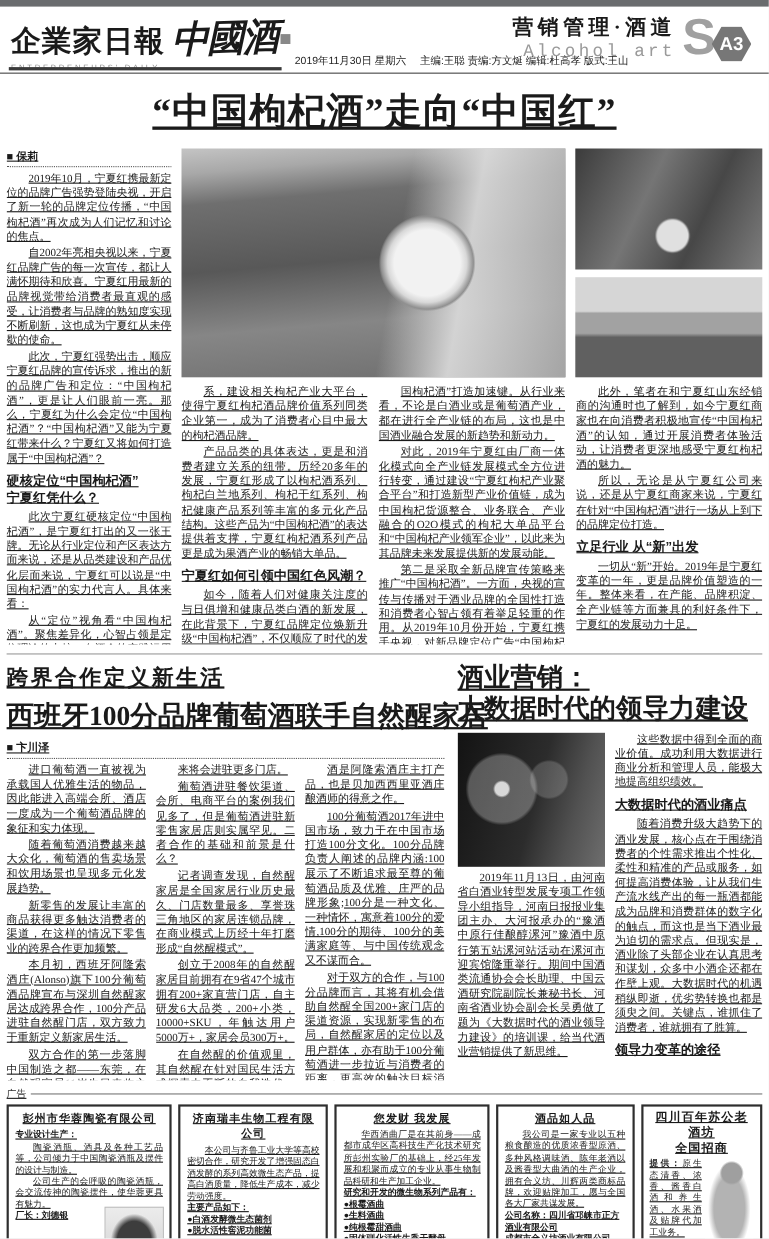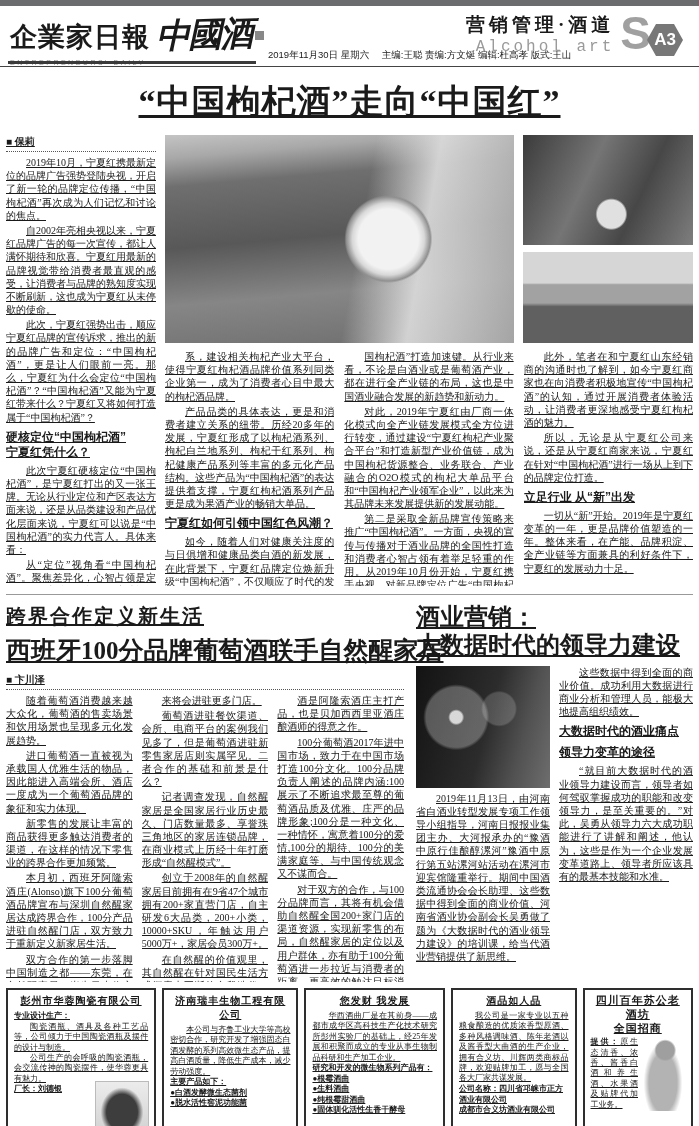--- a/index.html
+++ b/index.html
@@ -165,22 +165,22 @@
 
   <hr class="rule">
 
   <section class="bt">
     <div class="wine">
       <div class="kicker">跨界合作定义新生活</div>
       <h2>西班牙100分品牌葡萄酒联手自然醒家居</h2>
       <div class="byline">■ 卞川泽</div>
       <div class="wine-cols">
         <div class="col">
+          <p>进口葡萄酒一直被视为承载国人优雅生活的物品，因此能进入高端会所、酒店一度成为一个葡萄酒品牌的象征和实力体现。</p>
           <p>随着葡萄酒消费越来越大众化，葡萄酒的售卖场景和饮用场景也呈现多元化发展趋势。</p>
-          <p>进口葡萄酒一直被视为承载国人优雅生活的物品，因此能进入高端会所、酒店一度成为一个葡萄酒品牌的象征和实力体现。</p>
           <p>新零售的发展让丰富的商品获得更多触达消费者的渠道，在这样的情况下零售业的跨界合作更加频繁。</p>
           <p>本月初，西班牙阿隆索酒庄(Alonso)旗下100分葡萄酒品牌宣布与深圳自然醒家居达成跨界合作，100分产品进驻自然醒门店，双方致力于重新定义新家居生活。</p>
           <p>双方合作的第一步落脚中国制造之都——东莞，在自然醒家居11岁生日来临之际，100分葡萄酒为自然醒家居在东莞民盈国贸中心举办首场葡萄酒品鉴会，回馈自然醒的会员和粉丝。</p>
           <p>品鉴会当天，来到东莞国贸中心自然醒门店的消费者接受了一场西班牙葡萄酒文化的熏陶，为今后在自然醒选购葡萄酒开启优雅生活打下基础。</p>
 
         </div>
         <div class="col">
           <p>来将会进驻更多门店。</p>
           <p>葡萄酒进驻餐饮渠道、会所、电商平台的案例我们见多了，但是葡萄酒进驻新零售家居店则实属罕见。二者合作的基础和前景是什么？</p>
           <p>记者调查发现，自然醒家居是全国家居行业历史最久、门店数量最多、享誉珠三角地区的家居连锁品牌，在商业模式上历经十年打磨形成“自然醒模式”。</p>
@@ -199,37 +199,42 @@
     </div>
 
     <div class="mk">
       <h2>
         <span>酒业营销：</span><br>
         <span>大数据时代的领导力建设</span>
       </h2>
       <div class="mk-cols">
         <div class="col">
           <div class="ph ph-present"></div>
-          <p>2019年11月13日，由河南省白酒业转型发展专项工作领导小组指导，河南日报报业集团主办、大河报承办的“豫酒中原行佳酿醇漯河”豫酒中原行第五站漯河站活动在漯河市迎宾馆隆重举行。期间中国酒类流通协会会长助理、这些数据中得到全面的商业价值、河南省酒业协会副会长吴勇做了题为《大数据时代的酒业领导力建设》的培训课，给当代酒业营销提供了新思维。</p>
+          <p>2019年11月13日，由河南省白酒业转型发展专项工作领导小组指导，河南日报报业集团主办、大河报承办的“豫酒中原行佳酿醇漯河”豫酒中原行第五站漯河站活动在漯河市迎宾馆隆重举行。期间中国酒类流通协会会长助理、中国云酒研究院副院长兼秘书长、河南省酒业协会副会长吴勇做了题为《大数据时代的酒业领导力建设》的培训课，给当代酒业营销提供了新思维。</p>
           <div class="subhead">大数据时代的全新变革</div>
           <p>“大数据蓬勃发展的动因其实归根结底是信息交换、信息存储、信息处理的循环。”大数据与传统的数据最大的差别即为在线、实时、全貌。在线意味着永远在线，随时调用；实时则是实时反应，瞬间呈现；全貌就意味着不抽样、全数据。</p>
 
         </div>
         <div class="col">
           <p>这些数据中得到全面的商业价值。成功利用大数据进行商业分析和管理人员，能极大地提高组织绩效。</p>
           <div class="subhead">大数据时代的酒业痛点</div>
+          <p>随着消费升级大趋势下的酒业发展，核心点在于围绕消费者的个性需求推出个性化、柔性和精准的产品或服务，如何提高消费体验，让从我们生产流水线产出的每一瓶酒都能成为品牌和消费群体的数字化的触点，而这也是当下酒业最为迫切的需求点。但现实是，酒业除了头部企业在认真思考和谋划，众多中小酒企还都在作壁上观。大数据时代的机遇稍纵即逝，优劣势转换也都是须臾之间。关键点，谁抓住了消费者，谁就拥有了胜算。</p>
           <div class="subhead">领导力变革的途径</div>
           <p>“就目前大数据时代的酒业领导力建设而言，领导者如何驾驭掌握成功的职能和改变领导力，是至关重要的。”对此，吴勇从领导力六大成功职能进行了讲解和阐述，他认为，这些是作为一个企业发展变革道路上、领导者所应该具有的最基本技能和水准。</p>
 
         </div>
       </div>
     </div>
   </section>
 
   <section class="ads">
+    <div class="ads-label">
+      <span>广告</span>
+      <span class="line"></span>
+    </div>
     <div class="ads-row">
       <div class="ad ad1">
         <h4>彭州市华蓉陶瓷有限公司</h4>
         <p class="ln">专业设计生产：</p>
         <p class="ind">陶瓷酒瓶、酒具及各种工艺品等，公司倾力于中国陶瓷酒瓶及摆件的设计与制造。</p>
         <p class="ind">公司生产的会呼吸的陶瓷酒瓶，会交流传神的陶瓷摆件，使华蓉更具有魅力。</p>
         <div class="ln">厂长：刘德银</div>
 
         <div class="ph-jar"></div>
       </div>

